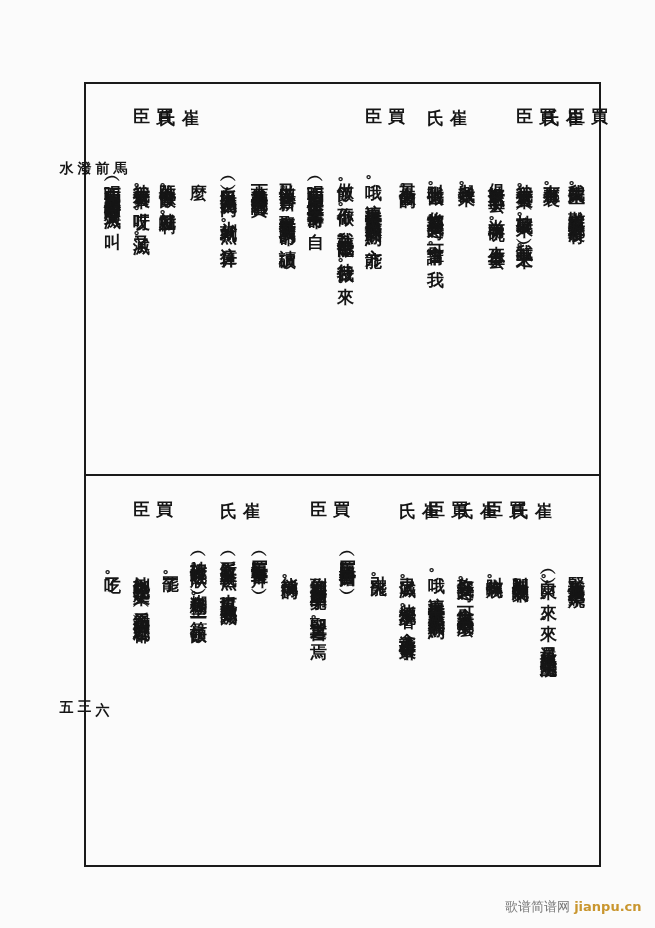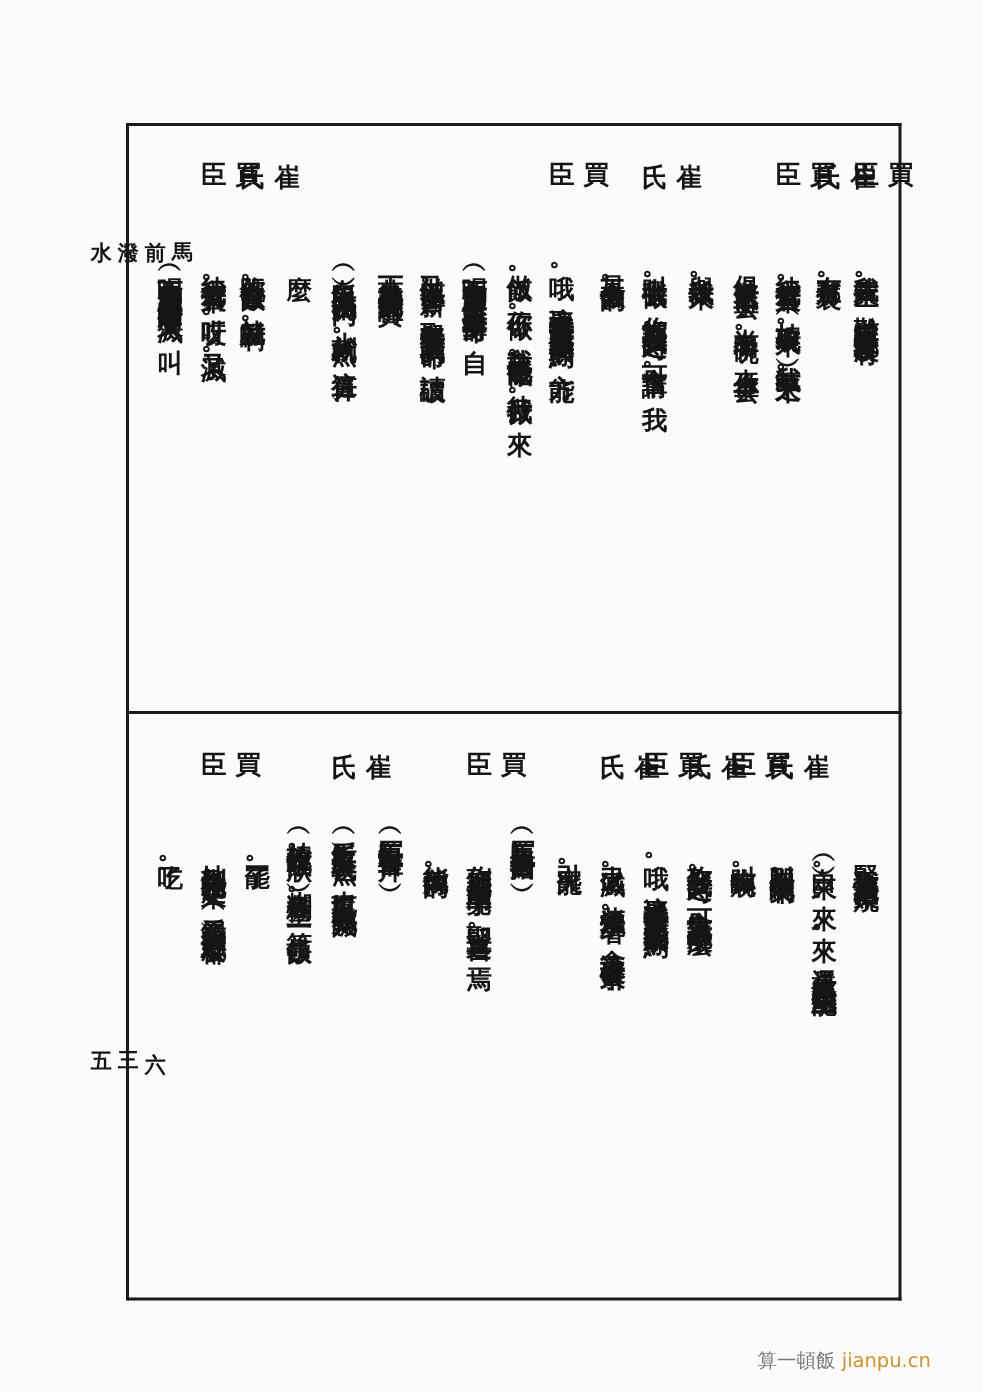--- a/index.html
+++ b/index.html
@@ -9,21 +9,21 @@
   .col { position:absolute; writing-mode:vertical-rl; font-size:17px; line-height:22px;
          letter-spacing:2px; white-space:nowrap; font-weight:bold; }
   .spk { position:absolute; writing-mode:vertical-rl; font-size:17px; font-weight:bold;
          letter-spacing:0; white-space:nowrap; }
   .spk span { display:block; height:52px; }
   .side { position:absolute; writing-mode:vertical-rl; font-size:14px; font-weight:bold;
           letter-spacing:0; }
   .side span { display:block; }
   .wm { position:absolute; left:505px; top:898px; font-size:13px; color:#777;
         font-family:"DejaVu Sans","Liberation Sans",sans-serif; }
-  .wm .en { color:#c9962f; }
+  .wm .en { color:#c9962f;font-weight:bold; }
 </style>
 </head>
 <body>
 
 <div class="frame-line" style="left:85px;top:82px;width:516px;height:2px;"></div>
 <div class="frame-line" style="left:85px;top:474px;width:516px;height:2px;"></div>
 <div class="frame-line" style="left:85px;top:865px;width:516px;height:2px;"></div>
 <div class="frame-line" style="left:84px;top:82px;width:2px;height:785px;"></div>
 <div class="frame-line" style="left:599px;top:82px;width:2px;height:785px;"></div>
 
@@ -131,15 +131,15 @@
 <div class="col" style="left:308px;top:563px;">你到成了秦始皇的兒子了。聖賢之書。焉</div>
 <div class="col" style="left:279px;top:563px;">能燒得的。</div>
 <div class="col" style="left:249px;top:545px;">（買臣對書下拜。）</div>
 <div class="col" style="left:218px;top:545px;">（看飯）米不甚熟。也還可以勉強充饑。</div>
 <div class="col" style="left:188px;top:545px;">（持碗作吃飯狀。）糊裏糊塗。算一頓飯</div>
 <div class="col" style="left:160px;top:563px;">罷了。</div>
 <div class="col" style="left:131px;top:563px;">她倒先吃起了來。（看鍋內）你怎麼都</div>
 <div class="col" style="left:102px;top:563px;">吃了。</div>
 
 <div class="wm">
-  <span>算一頓飯</span>
+  <span>歌谱简谱网</span>
   <span class="en">jianpu.cn</span>
 </div>
 
 </body></html>

